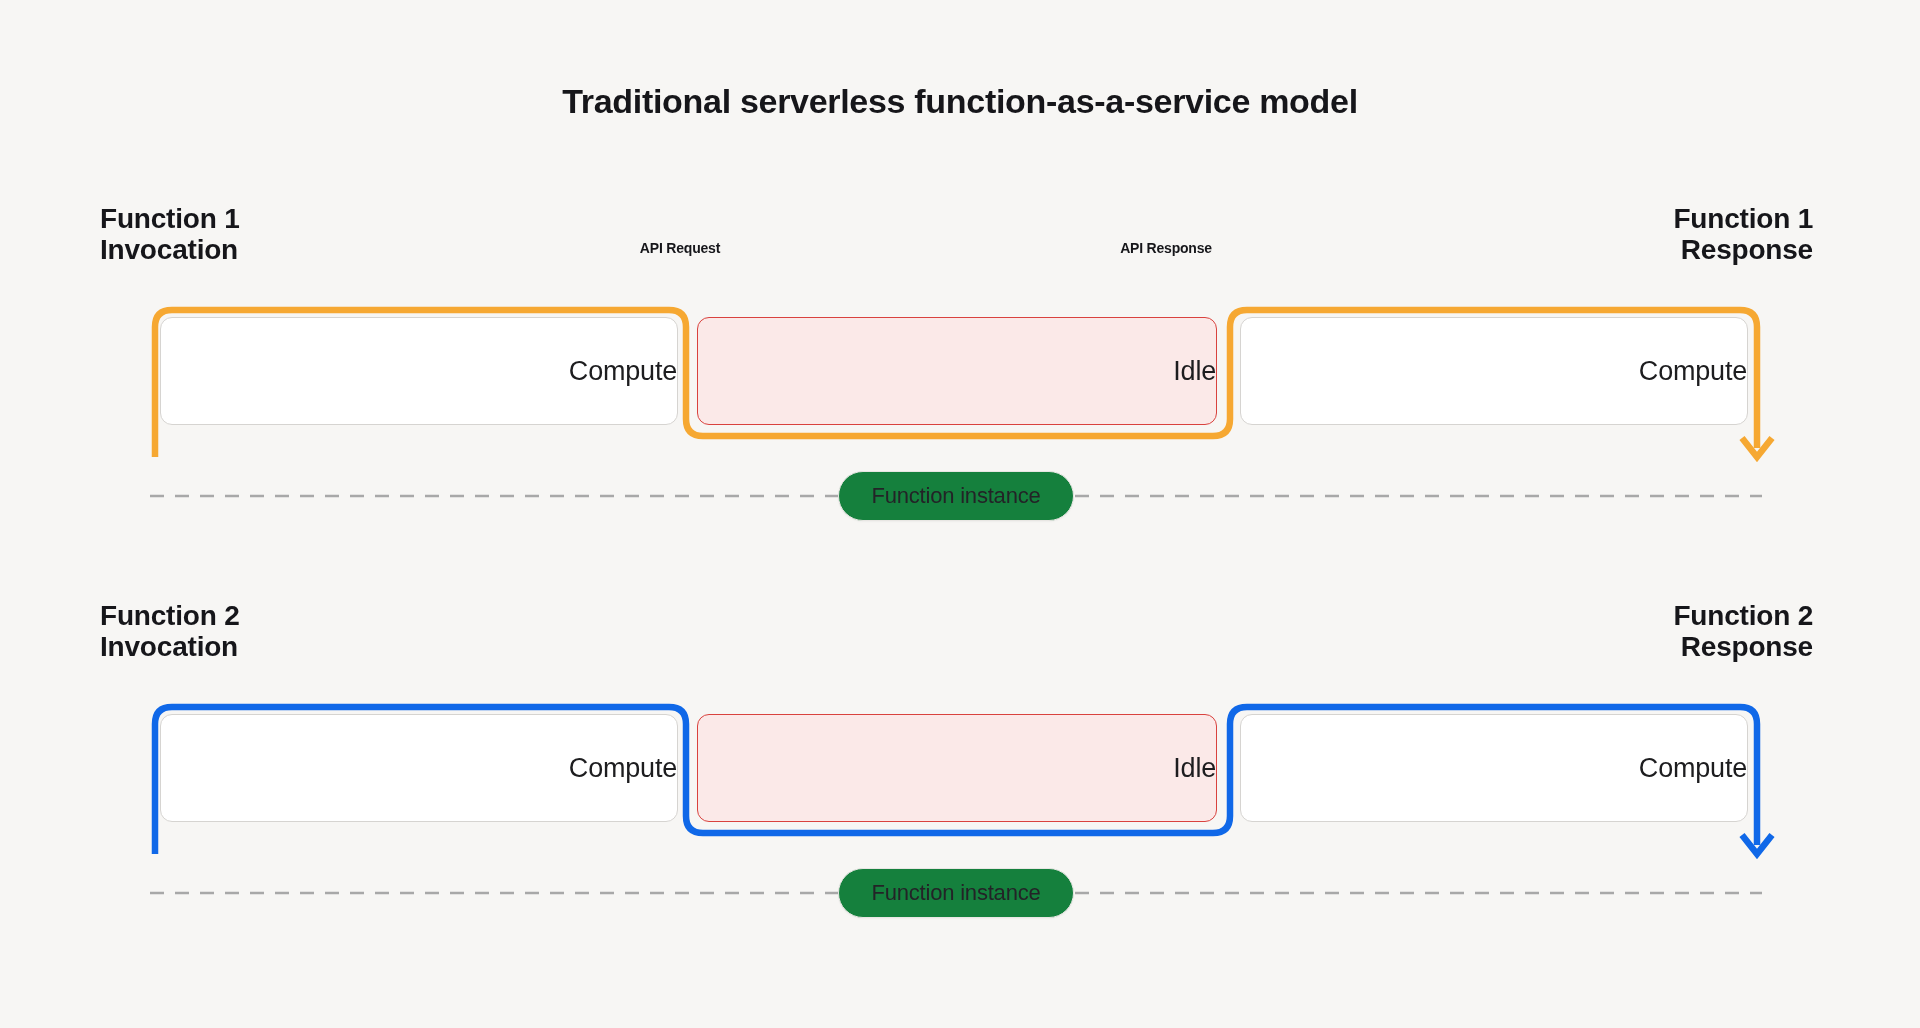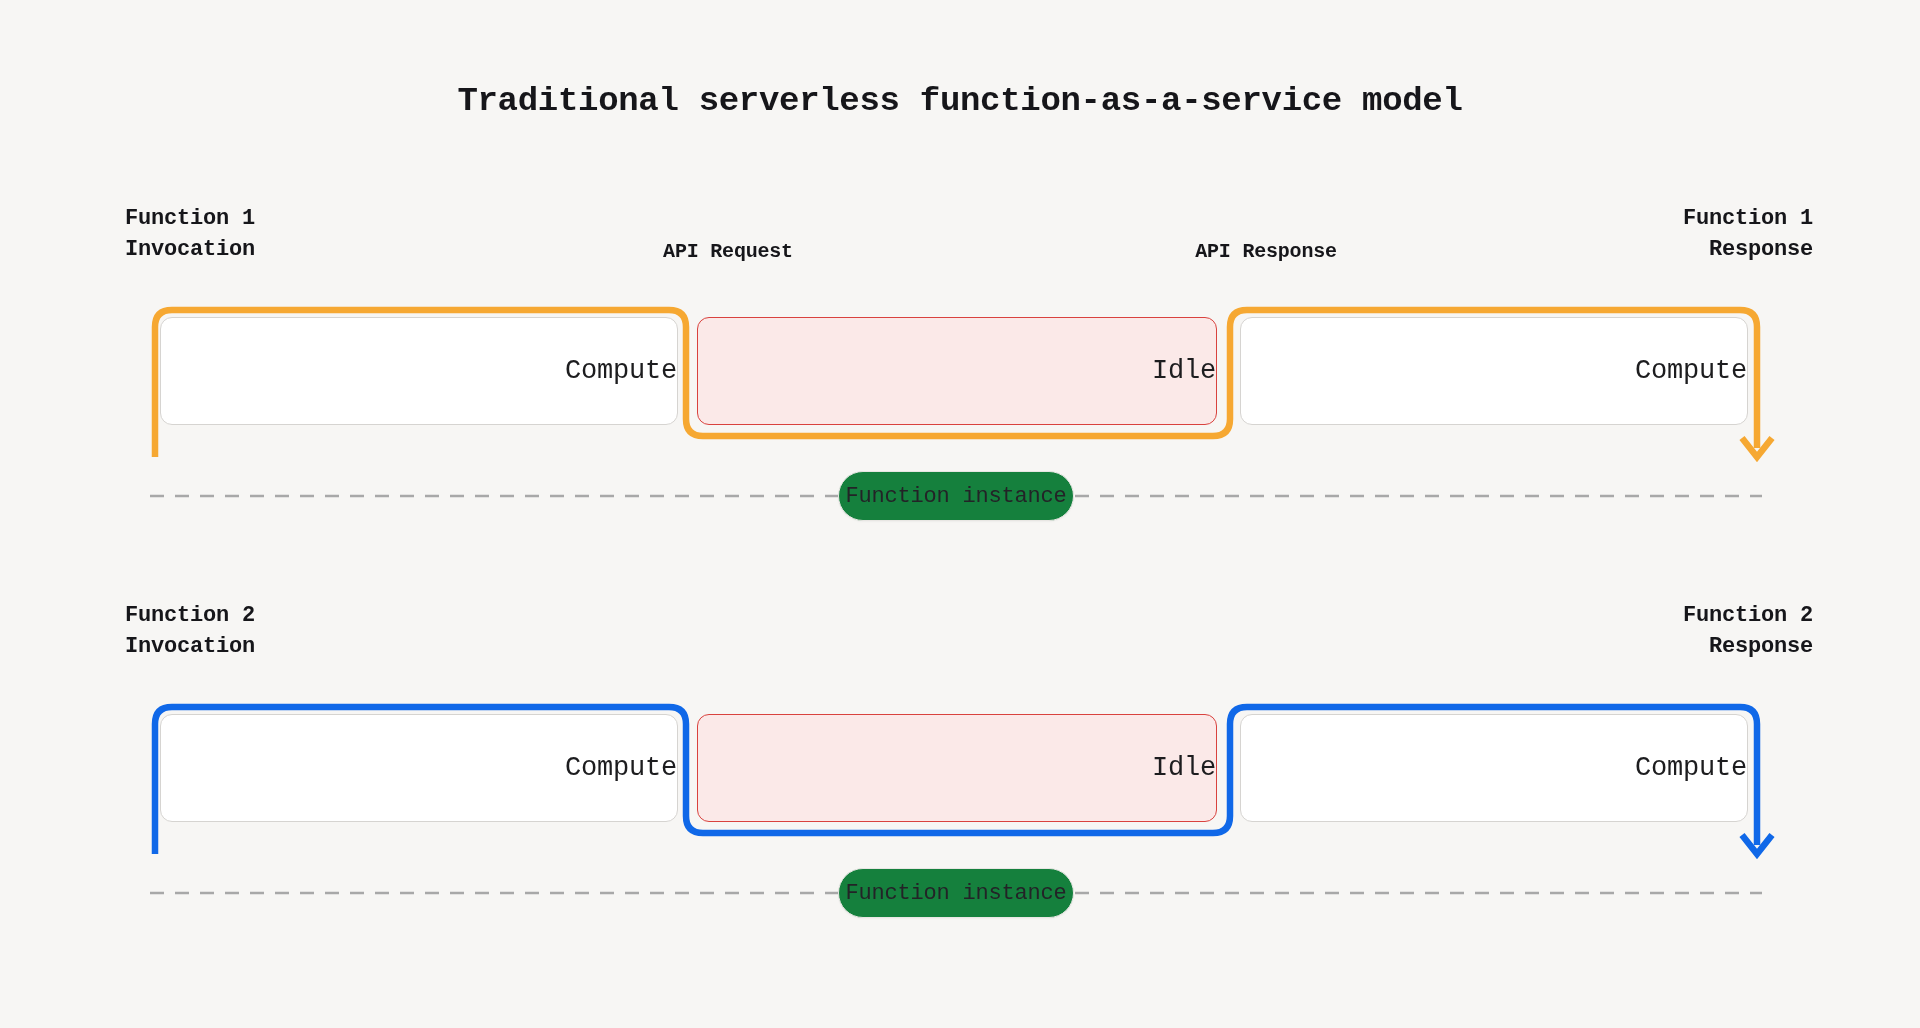--- a/index.html
+++ b/index.html
@@ -2,42 +2,41 @@
 <html style="--background: #f7f6f4; --function1-accent: #f6a832; --function2-accent: #1068e8; --idle-border: #d9423e; --idle-fill: #fbe9e8; --compute-border: #d6d4d1; --compute-fill: #ffffff; --dash-line: #a8a8a8; --text-primary: #16161a;"><head>
 <meta charset="utf-8">
 <style>
   html,body{margin:0;padding:0;}
   body{
     width:1920px;height:1028px;
     background:var(--background,#f7f6f4);
     font-family:"Liberation Sans","DejaVu Sans",sans-serif;
     overflow:hidden;
   }
-  .canvas{position:relative;width:1920px;height:884px;font-family:Liberation Mono, monospace;}
+  .canvas{position:relative;width:1920px;height:884px;}
 
   .diagram-title{
     position:absolute;top:82px;left:0;width:1920px;
     text-align:center;
     font-size:34px;font-weight:700;letter-spacing:-0.3px;
     color:var(--text-primary,#16161a);
   }
 
   .lane-label{
     position:absolute;
-    font-size:22px;font-weight:700;letter-spacing:-0.2px;
+    font-size:28px;font-weight:700;letter-spacing:-0.2px;
     line-height:31px;color:var(--text-primary,#16161a);
     white-space:nowrap;
-    margin-left:25px;
   }
   .lane-label.left{text-align:left;}
   .lane-label.right{text-align:right;}
   .api-label{
     position:absolute;transform:translateX(-50%);
-    font-size:20px;font-weight:700;letter-spacing:-0.2px;
-    color:var(--text-primary,#16161a);white-space:nowrap;margin-left:48px;
+    font-size:14px;font-weight:700;letter-spacing:-0.2px;
+    color:var(--text-primary,#16161a);white-space:nowrap;
   }
 
   .flow-layer{position:absolute;top:0;left:0;z-index:1;}
   .flow-path{fill:none;stroke-width:6.5px;}
   .flow-path.f1,.arrowhead.f1{stroke:var(--function1-accent,#f6a832);}
   .flow-path.f2,.arrowhead.f2{stroke:var(--function2-accent,#1068e8);}
   .arrowhead{fill:none;stroke-width:6.5px;stroke-linejoin:miter;stroke-linecap:butt;}
   .dash-line{stroke:var(--dash-line,#a8a8a8);stroke-width:2.5px;stroke-dasharray:14 11;fill:none;}
 
   .box{
@@ -104,21 +103,21 @@
     <line class="dash-line" x1="150" y1="893" x2="1762" y2="893"></line>
   </svg>
 
   <div class="row1">
     <div class="lane-label left" style="left:100px;top:203px;">
       <div>Function 1</div>
       <div>Invocation</div>
     </div>
 
     <div class="api-label" style="left:680px;top:240px;">API Request</div>
-    <div class="api-label" style="left:1218px;top:240px;">API Response</div>
+    <div class="api-label" style="left:1166px;top:240px;">API Response</div>
 
     <div class="lane-label right" style="right:107px;top:203px;">
       <div>Function 1</div>
       <div>Response</div>
     </div>
 
     <div class="box compute pos-a">
       <span>Compute</span>
     </div>
     <div class="box idle pos-b">

